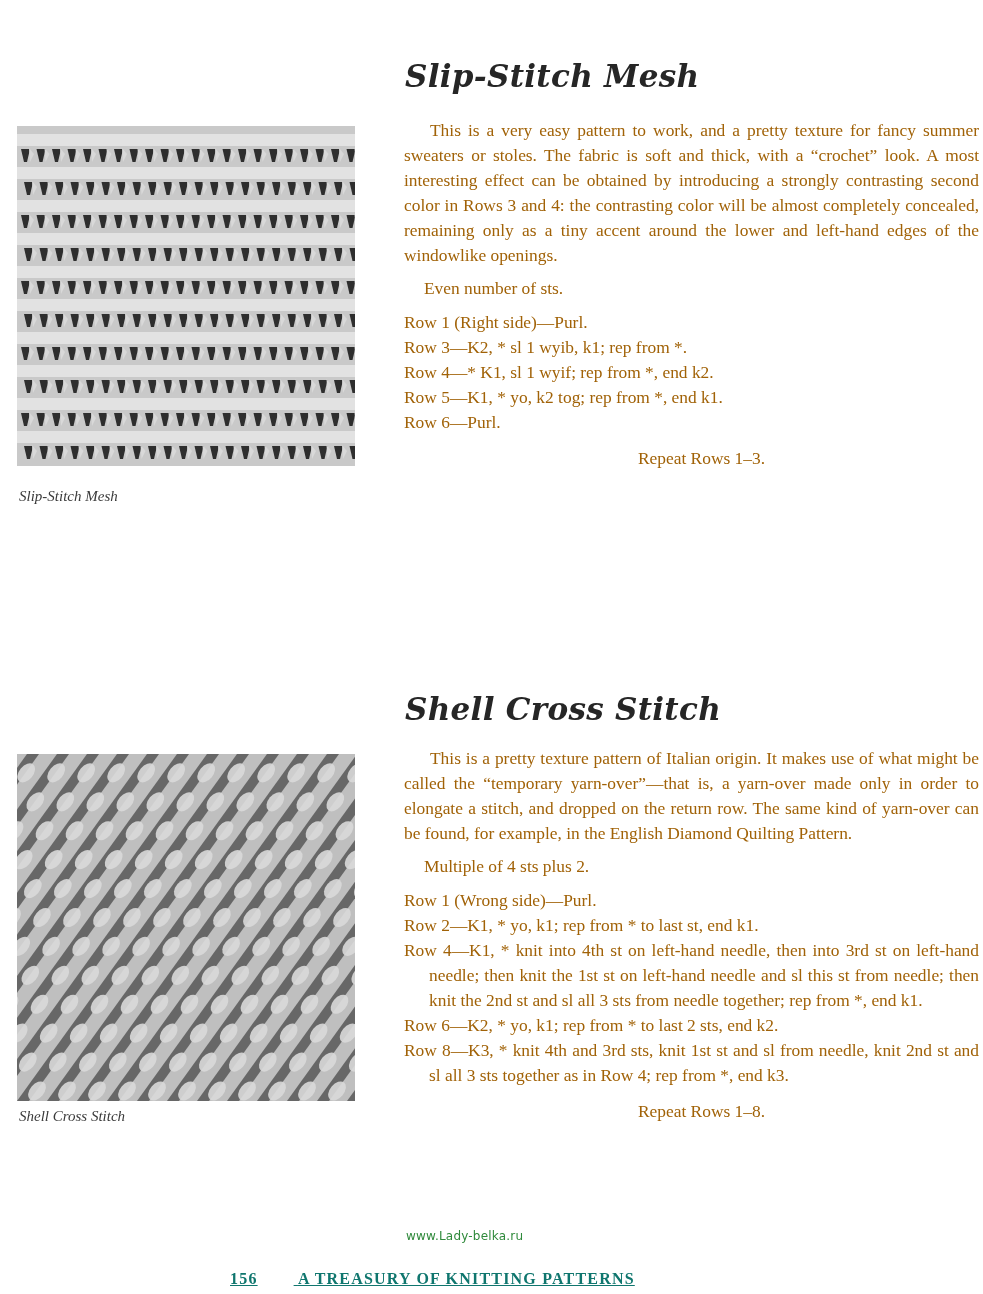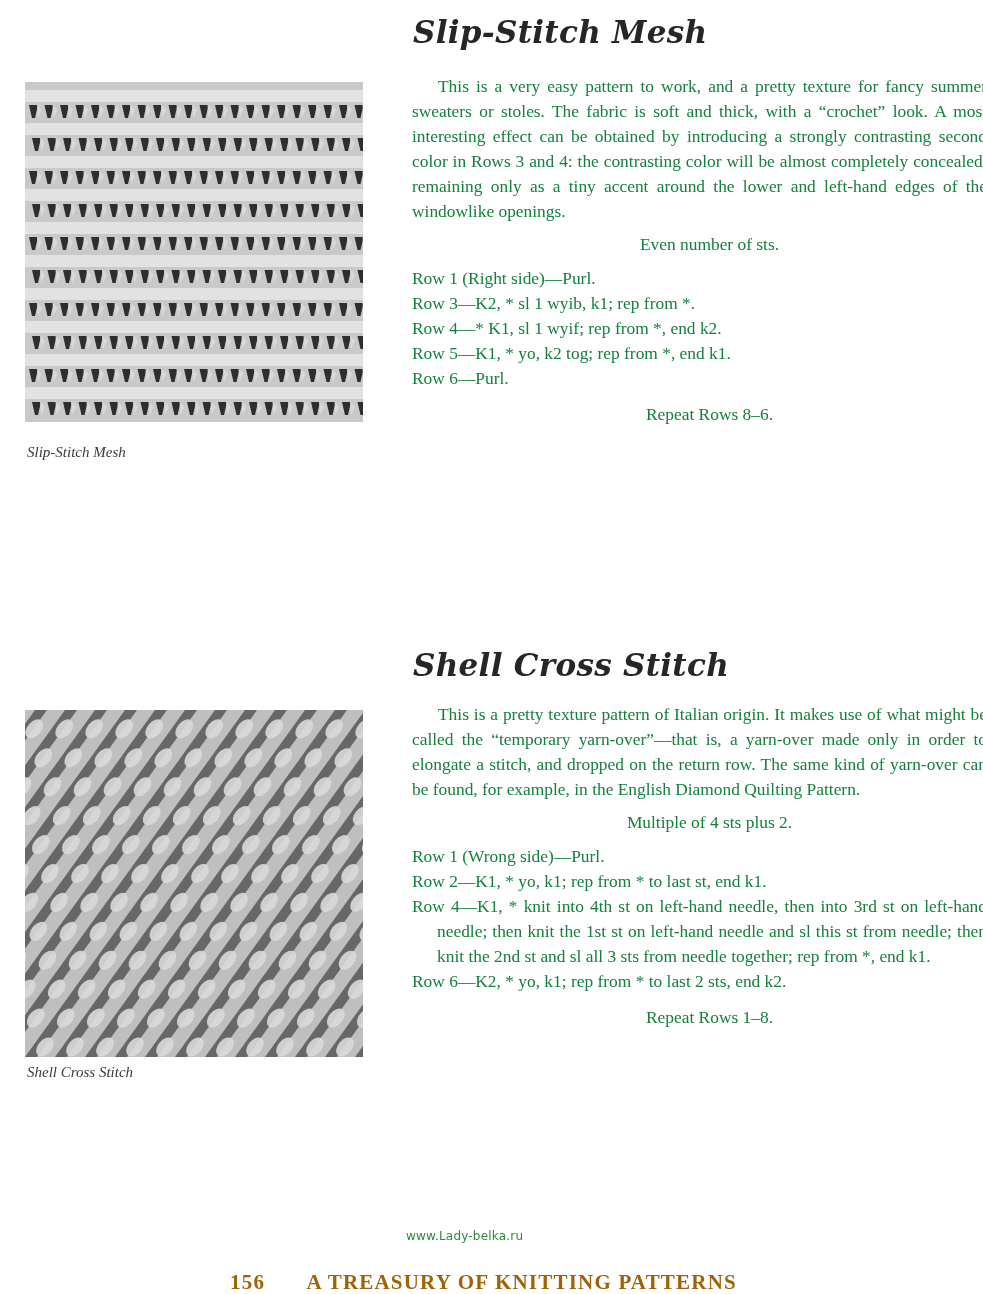--- a/index.html
+++ b/index.html
@@ -10,22 +10,23 @@
   body {
     width: 983px;
     height: 1294px;
     position: relative;
     overflow: hidden;
     font-family: "Liberation Serif", "DejaVu Serif", serif;
     color: #2a2a2a;
   }
   .section {
     position: absolute;
-    left: 8px;
+    left: 0;
     width: 944px;
+    margin-top: 44px;
   }
   .section-1 { top: 0; height: 560px; }
   .section-2 { top: 630px; height: 620px; }
 
   .title {
     position: absolute;
     left: 405px;
     margin: 0;
     font-family: "DejaVu Serif", "Liberation Serif", serif;
     font-style: italic;
@@ -59,32 +60,31 @@
   }
   .section-1 .caption { top: 444px; }
   .section-2 .caption { top: 434px; }
 
   .body-text {
     position: absolute;
     left: 404px;
     width: 575px;
     font-size: 17.4px;
     line-height: 25px;
-    color: #15803d;
+    color: #a16207;
   }
   .section-1 .body-text { top: 74px; }
   .section-2 .body-text { top: 72px; }
 
   .intro {
     margin: 0;
     text-align: justify;
     text-indent: 26px;
   }
   .centered {
-    text-align: center;
     margin: 8px 0 9px 0;
     padding-left: 20px;
   }
   .rows { margin: 0; padding: 0; list-style: none; }
   .rows li {
     padding-left: 25px;
     text-indent: -25px;
     text-align: justify;
   }
   .repeat {
@@ -101,24 +101,25 @@
     font-size: 12px;
     color: #2f8a3b;
     letter-spacing: 0.2px;
   }
 
   .footer {
     position: absolute;
     left: 230px;
     top: 1270px;
     font-weight: bold;
-    font-size: 21px;
+    font-size: 16px;
     letter-spacing: 1.2px;
-    color: #a16207;
+    color: #0f766e;
     white-space: nowrap;
+    text-decoration: underline;
   }
   .footer .page-number { margin-right: 36px; }
 </style>
 </head>
 <body>
 
 <section class="section section-1">
   <h1 class="title">Slip-Stitch Mesh</h1>
 
   <div class="swatch">
@@ -581,21 +582,21 @@
   <div class="body-text">
     <p class="intro">This is a very easy pattern to work, and a pretty texture for fancy summer sweaters or stoles. The fabric is soft and thick, with a “crochet” look. A most interesting effect can be obtained by introducing a strongly contrasting second color in Rows 3 and 4: the contrasting color will be almost completely concealed, remaining only as a tiny accent around the lower and left-hand edges of the windowlike openings.</p>
     <div class="centered">Even number of sts.</div>
     <ul class="rows">
       <li>Row 1 (Right side)—Purl.</li>
       <li>Row 3—K2, * sl 1 wyib, k1; rep from *.</li>
       <li>Row 4—* K1, sl 1 wyif; rep from *, end k2.</li>
       <li>Row 5—K1, * yo, k2 tog; rep from *, end k1.</li>
       <li>Row 6—Purl.</li>
     </ul>
-    <div class="repeat">Repeat Rows 8–6.</div>
+    <div class="repeat">Repeat Rows 1–3.</div>
   </div>
 </section>
 
 <section class="section section-2">
   <h1 class="title">Shell Cross Stitch</h1>
 
   <div class="swatch">
     <svg id="swatch2" viewBox="0 0 338 347" preserveAspectRatio="none">
         <rect x="0" y="0" width="338" height="347" fill="#bfbfbf"></rect>
         <path d="M-240 347 L10 0 L22 0 L-228 347 Z" fill="#4a4a4a" opacity="0.75"></path>
@@ -915,20 +916,21 @@
   <div class="caption">Shell Cross Stitch</div>
 
   <div class="body-text">
     <p class="intro">This is a pretty texture pattern of Italian origin. It makes use of what might be called the “temporary yarn-over”—that is, a yarn-over made only in order to elongate a stitch, and dropped on the return row. The same kind of yarn-over can be found, for example, in the English Diamond Quilting Pattern.</p>
     <div class="centered">Multiple of 4 sts plus 2.</div>
     <ul class="rows">
       <li>Row 1 (Wrong side)—Purl.</li>
       <li>Row 2—K1, * yo, k1; rep from * to last st, end k1.</li>
       <li>Row 4—K1, * knit into 4th st on left-hand needle, then into 3rd st on left-hand needle; then knit the 1st st on left-hand needle and sl this st from needle; then knit the 2nd st and sl all 3 sts from needle together; rep from *, end k1.</li>
       <li>Row 6—K2, * yo, k1; rep from * to last 2 sts, end k2.</li>
+      <li>Row 8—K3, * knit 4th and 3rd sts, knit 1st st and sl from needle, knit 2nd st and sl all 3 sts together as in Row 4; rep from *, end k3.</li>
     </ul>
     <div class="repeat">Repeat Rows 1–8.</div>
   </div>
 </section>
 
 <div class="watermark">www.Lady-belka.ru</div>
 
 <footer class="footer">
   <span class="page-number">156</span>
   <span>A TREASURY OF KNITTING PATTERNS</span>

